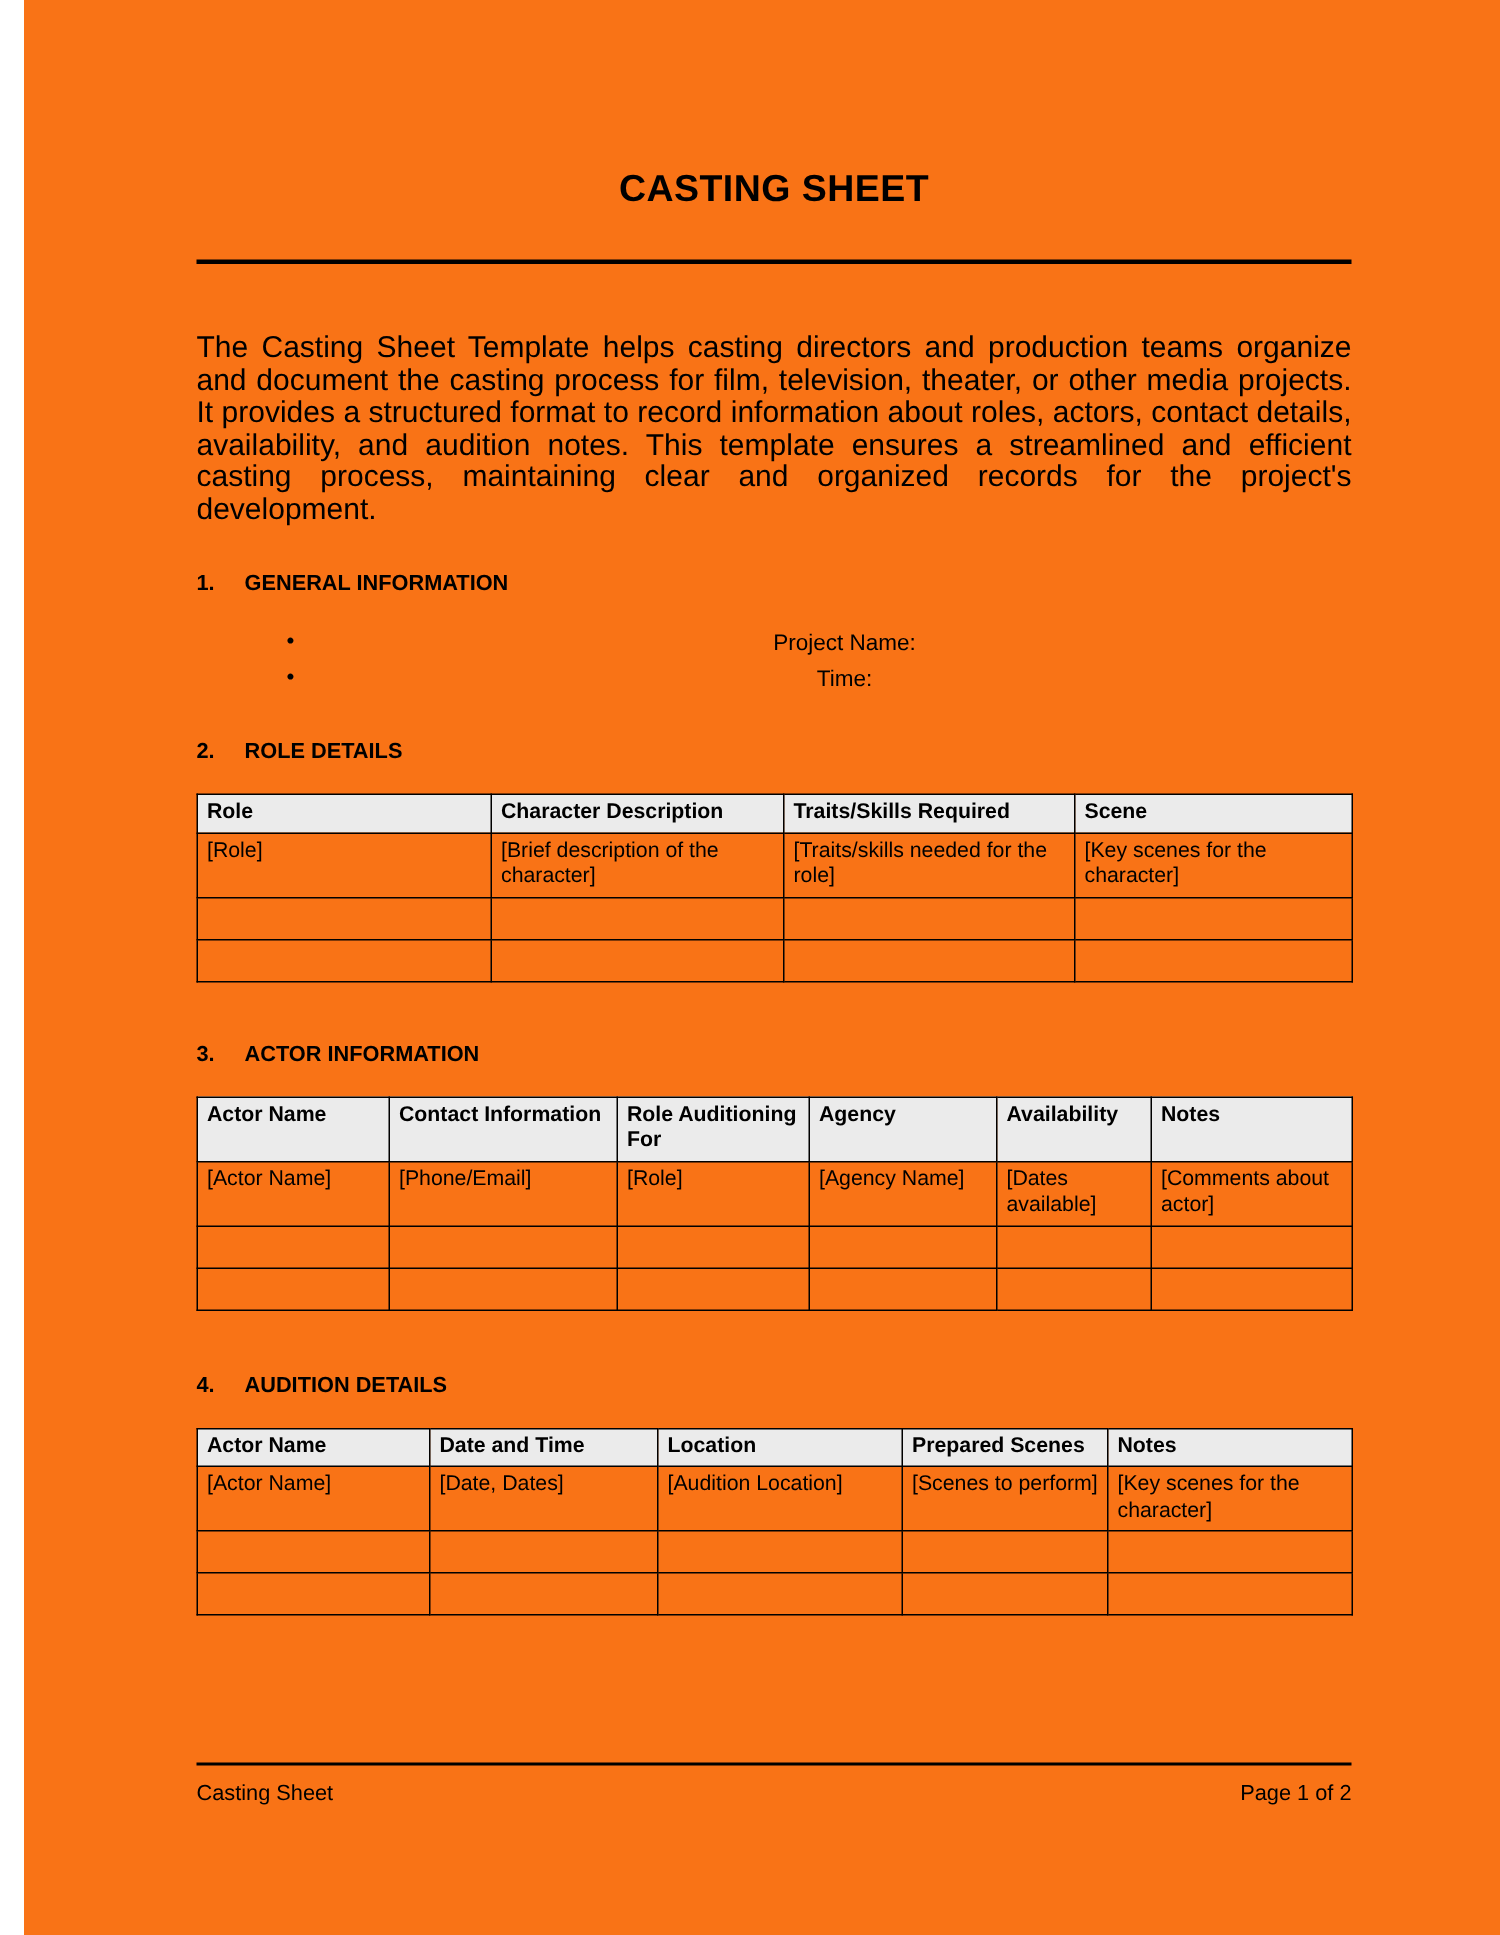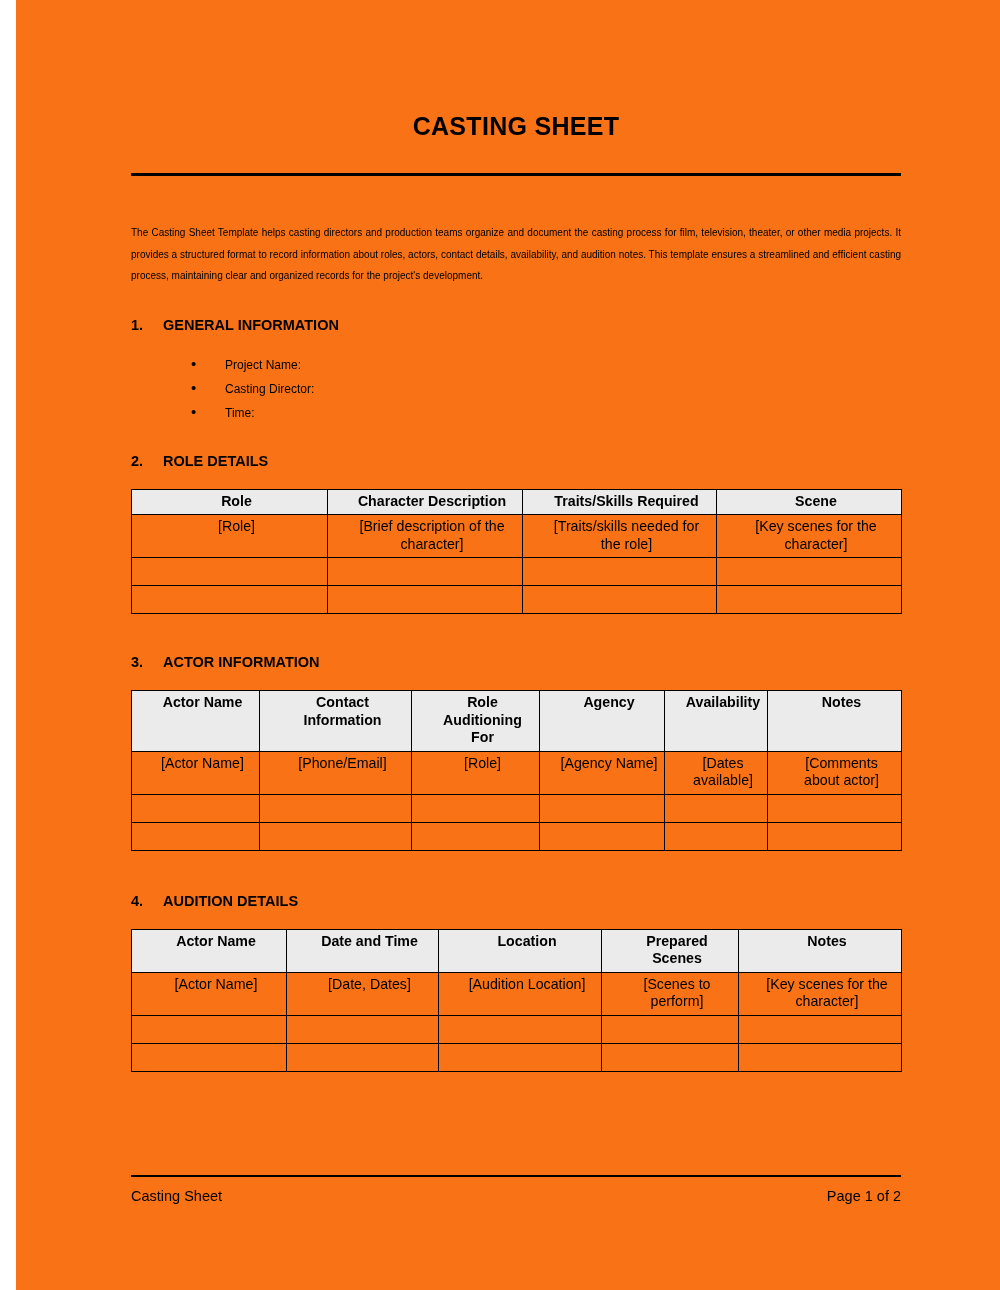--- a/index.html
+++ b/index.html
@@ -30,41 +30,42 @@
     letter-spacing: 0.3px;
     margin-top: 112px;
   }
   .title-rule {
     margin-top: 32px;
     border-top: 3px solid #000;
     width: 770px;
   }
   .intro {
     margin-top: 46px;
-    font-size: 10px;
+    font-size: 20px;
     line-height: 21.5px;
     text-align: justify;
     width: 770px;
   }
   .section-head {
     margin-top: 30px;
     font-size: 14.5px;
     font-weight: bold;
     display: flex;
   }
   .section-num {
     width: 32px;
     flex: none;
   }
   ul.bullets {
     list-style: none;
     margin: 22px 0 0 0;
     padding: 0 0 0 60px;
-    font-size: 12px;
+    font-size: 15px;
     line-height: 20px;
+    text-align: center;
   }
   ul.bullets li {
     position: relative;
     padding-left: 34px;
     margin-bottom: 4px;
   }
   ul.bullets li:before {
     content: "\2022";
     position: absolute;
     left: 0;
@@ -72,25 +73,25 @@
     font-size: 15px;
   }
   table.grid {
     border-collapse: collapse;
     width: 770px;
     margin-top: 20px;
     table-layout: fixed;
   }
   table.grid th, table.grid td {
     border: 1px solid #000;
-    padding: 3px 6px 4px 20px;
+    padding: 3px 6px 4px 6px;
     font-size: 14.2px;
     line-height: 17.5px;
     vertical-align: top;
-    text-align: center;
+    text-align: left;
     font-weight: normal;
   }
   table.grid thead th {
     background: #ebebeb;
     font-weight: bold;
   }
   td.empty { height: 20px; }
   .footer-rule {
     position: absolute;
     left: 115px;
@@ -120,21 +121,20 @@
   <div class="title-rule"></div>
 
   <div class="intro">The Casting Sheet Template helps casting directors and production teams organize and document the casting process for film, television, theater, or other media projects. It provides a structured format to record information about roles, actors, contact details, availability, and audition notes. This template ensures a streamlined and efficient casting process, maintaining clear and organized records for the project's development.</div>
 
   <div class="section-head">
     <span class="section-num">1.</span>
     <span>GENERAL INFORMATION</span>
   </div>
   <ul class="bullets">
     <li>Project Name:</li>
-    <li>Casting Director:</li>
     <li>Time:</li>
   </ul>
 
   <div class="sec2-wrap">
     <div class="section-head">
       <span class="section-num">2.</span>
       <span>ROLE DETAILS</span>
     </div>
     <table class="grid">
       <colgroup>

